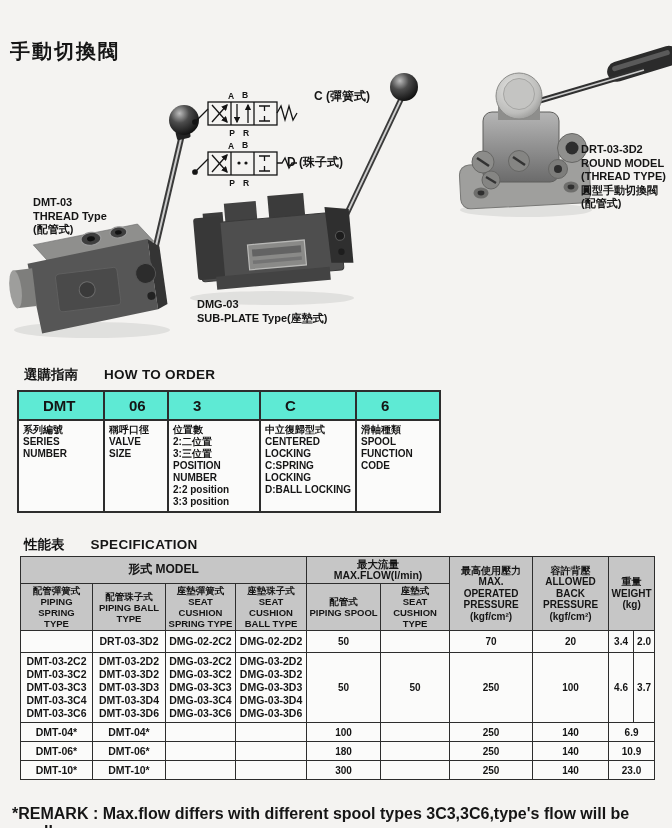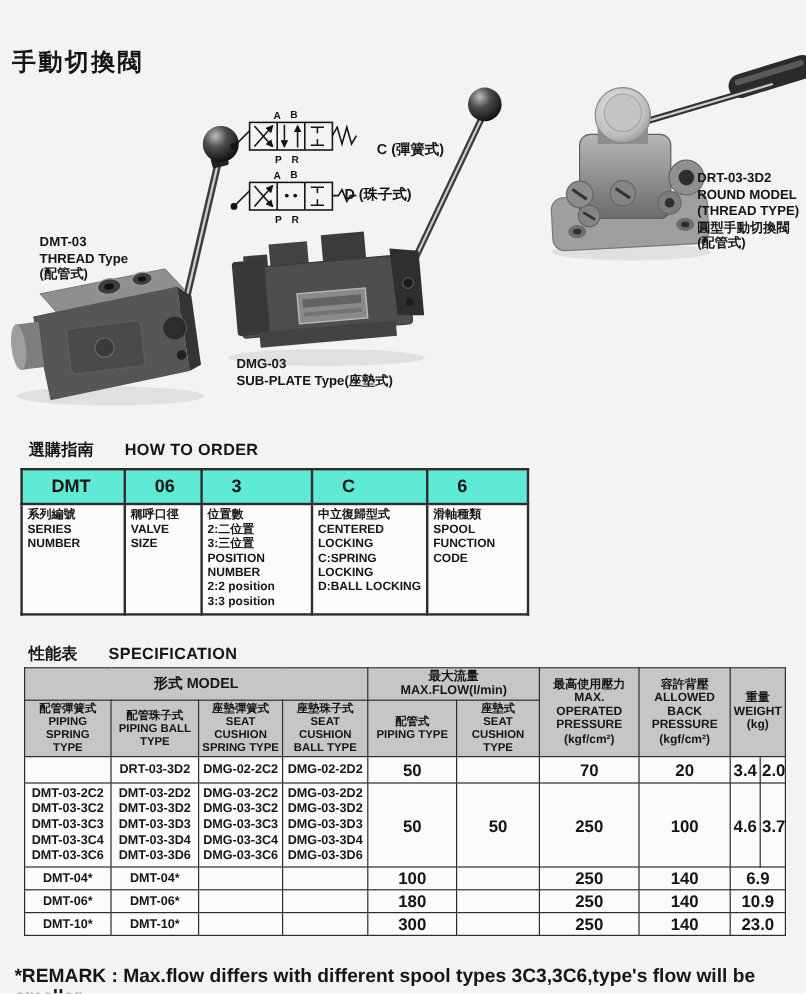--- a/index.html
+++ b/index.html
@@ -34,21 +34,21 @@
   .spec-table th,.spec-table td{border:1.5px solid #2d2d2d;}
   .spec-table th{background:#c6c6c6;font-weight:bold;white-space:pre-line;
     text-align:center;vertical-align:middle;font-size:10px;line-height:11.5px;padding:1px 0;}
   .spec-table .th-model{font-size:12px;}
   .spec-table .th-flow{font-size:10.5px;}
   .spec-table .th-sub{font-size:9.5px;line-height:11px;height:40px;}
   .spec-table tr.hrow1 th{height:24px;}
   .spec-table td{background:#fbfbfa;text-align:center;vertical-align:middle;
     font-weight:bold;white-space:pre-line;}
   .spec-table td.model{font-size:10.5px;line-height:13px;}
-  .spec-table td.num{font-size:14px;}
+  .spec-table td.num{font-size:10px;}
   .spec-table tr.r1{height:22px;}
   .spec-table tr.r2{height:70px;}
   .spec-table tr.r3{height:19px;}
 
   
   .remark-zh{position:absolute;left:12px;top:787px;font-size:13px;font-weight:bold;letter-spacing:.2px;}
   .remark-en{position:absolute;left:12px;top:805px;font-size:16px;font-weight:bold;}
 
   .figure-svg{position:absolute;left:0;top:30px;}
 </style>
@@ -196,21 +196,21 @@
   <div class="fig-label" style="left:33px;top:196px;">DMT-03
 THREAD Type
 (配管式)</div>
   <div class="fig-label" style="left:197px;top:298px;">DMG-03
 SUB-PLATE Type(座墊式)</div>
   <div class="fig-label" style="left:581px;top:143px;">DRT-03-3D2
 ROUND MODEL
 (THREAD TYPE)
 圓型手動切換閥
 (配管式)</div>
-  <div class="sym-label" style="left:287px;top:116px;padding-left:27px;">C (彈簧式)</div>
+  <div class="sym-label" style="left:287px;top:88px;padding-left:27px;">C (彈簧式)</div>
   <div class="sym-label" style="left:287px;top:154px;">D (珠子式)</div>
 
   <div class="sec-heading" style="left:24px;top:366px;">
     <span>選購指南</span><span class="en">HOW TO ORDER</span>
   </div>
 
   <table class="order-table">
     <colgroup>
         <col style="width:86px">
         <col style="width:64px">
@@ -290,21 +290,21 @@
       <th class="th-sub">配管珠子式
 PIPING BALL
 TYPE</th>
       <th class="th-sub">座墊彈簧式
 SEAT CUSHION
 SPRING TYPE</th>
       <th class="th-sub">座墊珠子式
 SEAT CUSHION
 BALL TYPE</th>
       <th class="th-sub">配管式
-PIPING TYPE</th>
+PIPING SPOOL</th>
       <th class="th-sub">座墊式
 SEAT CUSHION
 TYPE</th>
     </tr>
     <tr class="r1">
       <td class="model"></td>
       <td class="model">DRT-03-3D2</td>
       <td class="model">DMG-02-2C2</td>
       <td class="model">DMG-02-2D2</td>
       <td class="num">50</td>

